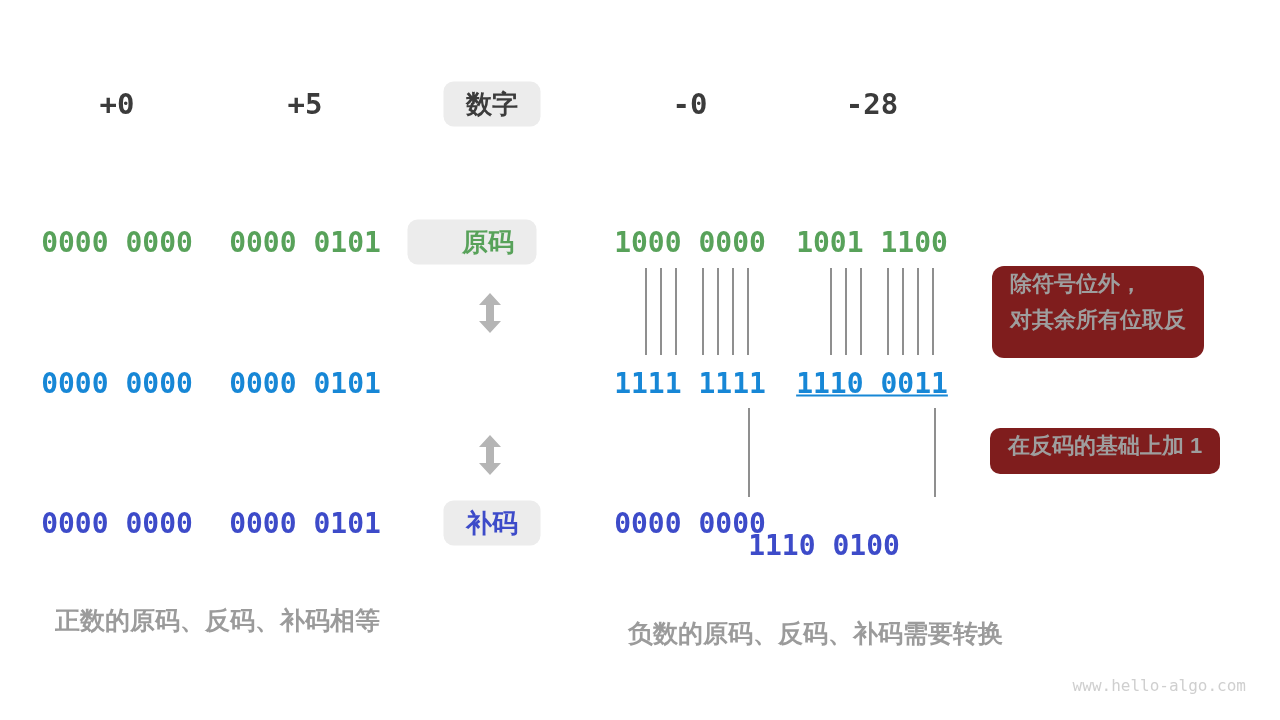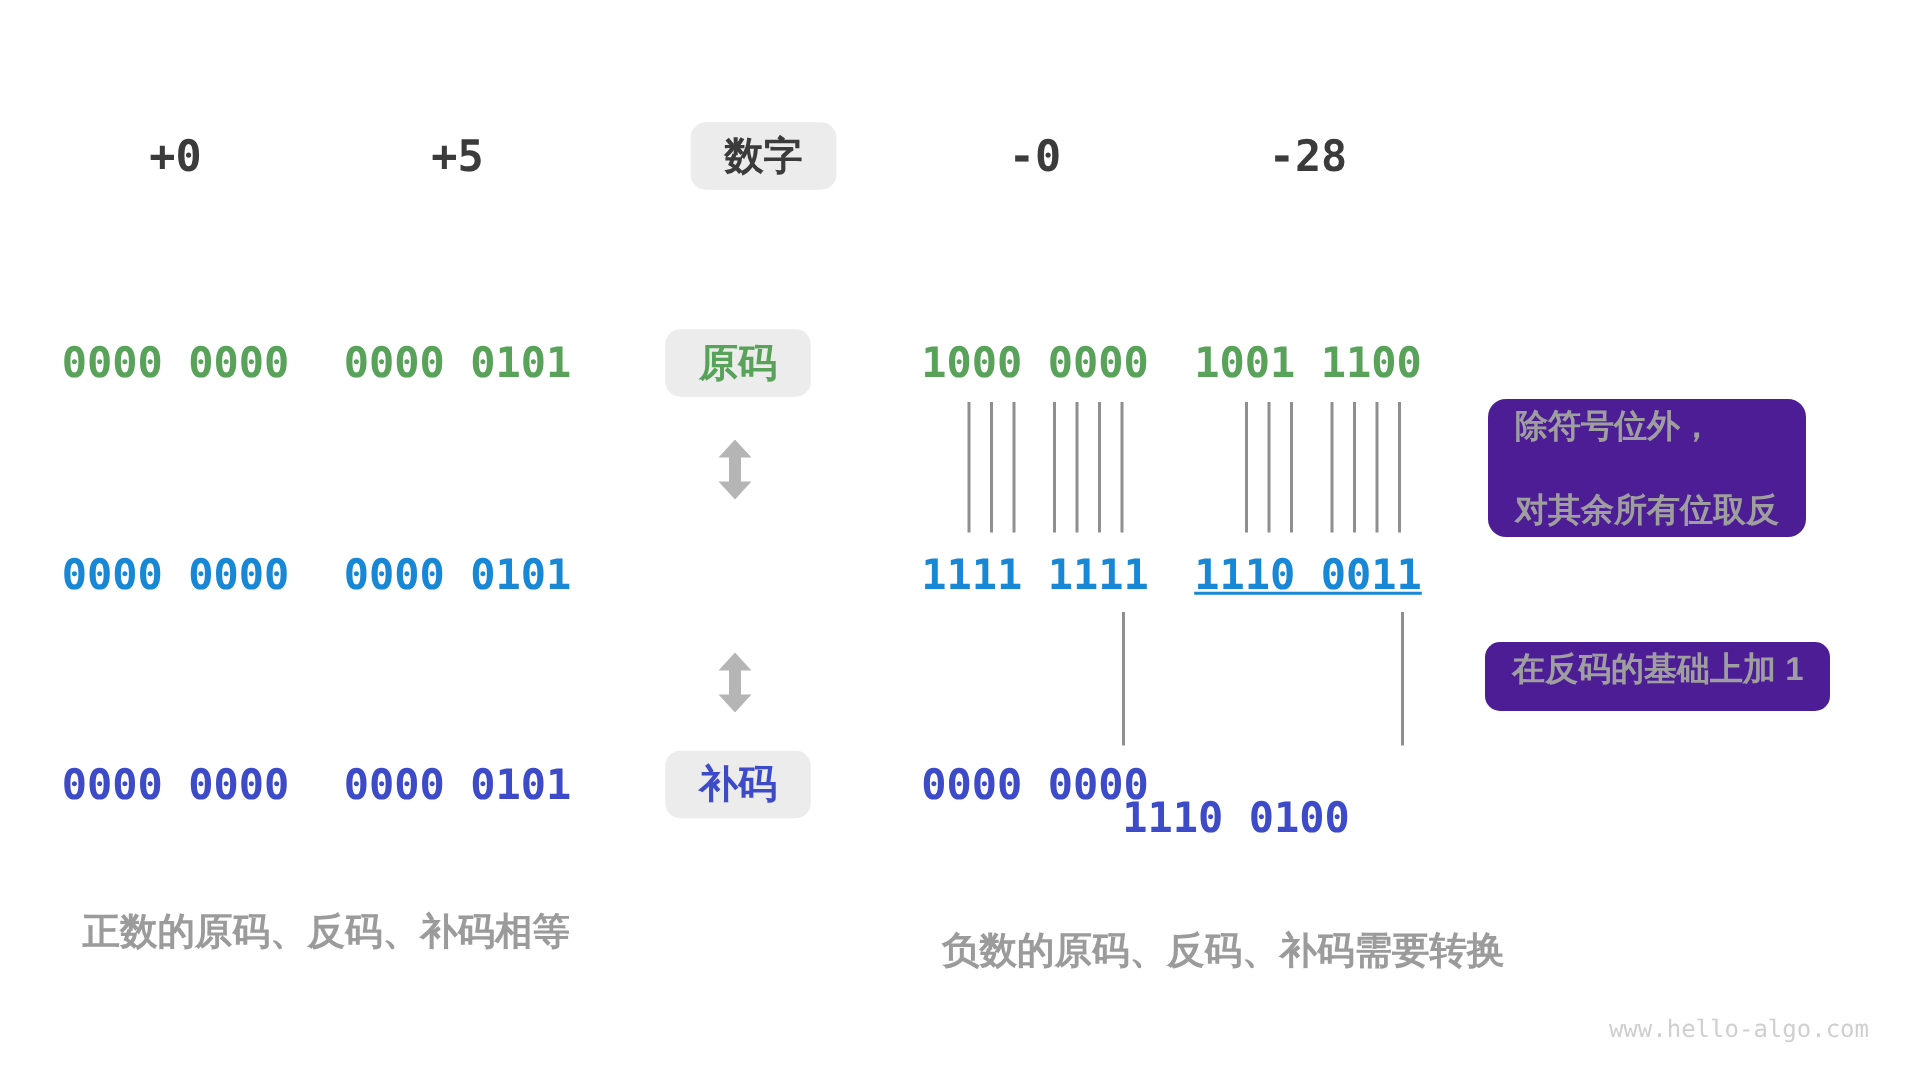--- a/index.html
+++ b/index.html
@@ -20,51 +20,51 @@
   .chip {
     position:absolute; transform:translate(-50%,-50%);
     width:97px; height:45px; background:#ececec; border-radius:10px;
     display:flex; align-items:center; justify-content:center;
     font-weight:bold; font-size:26px;
   }
   .chip.dark { color:#3b3b3b; }
   .vline { position:absolute; width:1.5px; background:#8f8f8f; }
   .arrow { position:absolute; transform:translateX(-50%); }
   .note {
-    position:absolute; background:#4c1d95; border-radius:12px;
+    position:absolute; background:#7f1d1d; border-radius:12px;
     color:#9e9e9e; font-weight:bold; font-size:22px;
-    display:flex; flex-direction:column; justify-content:space-between;
+    display:flex; flex-direction:column; justify-content:flex-start;
     padding:0 18px; white-space:nowrap;
   }
   .note .line { line-height:36px; }
   .caption {
     position:absolute; color:#9b9b9b; font-weight:bold; font-size:25px;
     white-space:nowrap;
   }
   .watermark {
     position:absolute; right:34px; bottom:25px; color:#cfcfcf;
     font-family:"DejaVu Sans Mono", monospace; font-size:16px;
   }
 </style>
 </head>
 <body>
 
 <div class="stage">
 
   <div class="cell num" style="left:117px; top:104px;">+0</div>
   <div class="cell num" style="left:305px; top:104px;">+5</div>
-  <div class="chip dark" style="left:492px; top:104px;margin-left:17px;">
+  <div class="chip dark" style="left:492px; top:104px;">
     <span>数字</span>
   </div>
   <div class="cell num" style="left:690px; top:104px;">-0</div>
   <div class="cell num" style="left:872px; top:104px;">-28</div>
 
   <div class="cell bin green" style="left:117px; top:242px;">0000 0000</div>
   <div class="cell bin green" style="left:305px; top:242px;">0000 0101</div>
-  <div class="chip green" style="left:492px; top:242px;">
+  <div class="chip green" style="left:472px; top:242px;padding-left:32px;">
     <span>原码</span>
   </div>
   <div class="cell bin green" style="left:690px; top:242px;">1000 0000</div>
   <div class="cell bin green" style="left:872px; top:242px;">1001 1100</div>
 
   <div class="arrow" style="left:490px; top:293px;">
     <svg width="24" height="40" viewBox="0 0 24 40">
         <path d="M12 0 L23 12 L16 12 L16 28 L23 28 L12 40 L1 28 L8 28 L8 12 L1 12 Z" fill="#b5b5b5"></path>
       </svg>
   </div>

